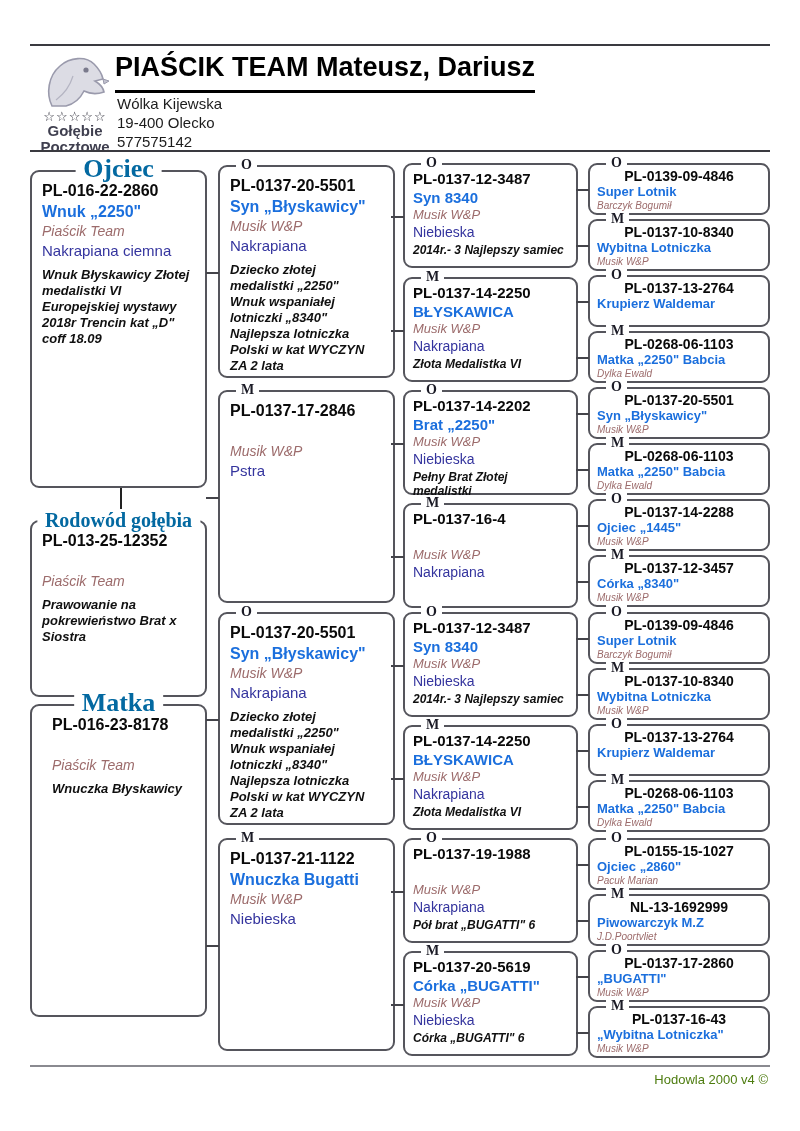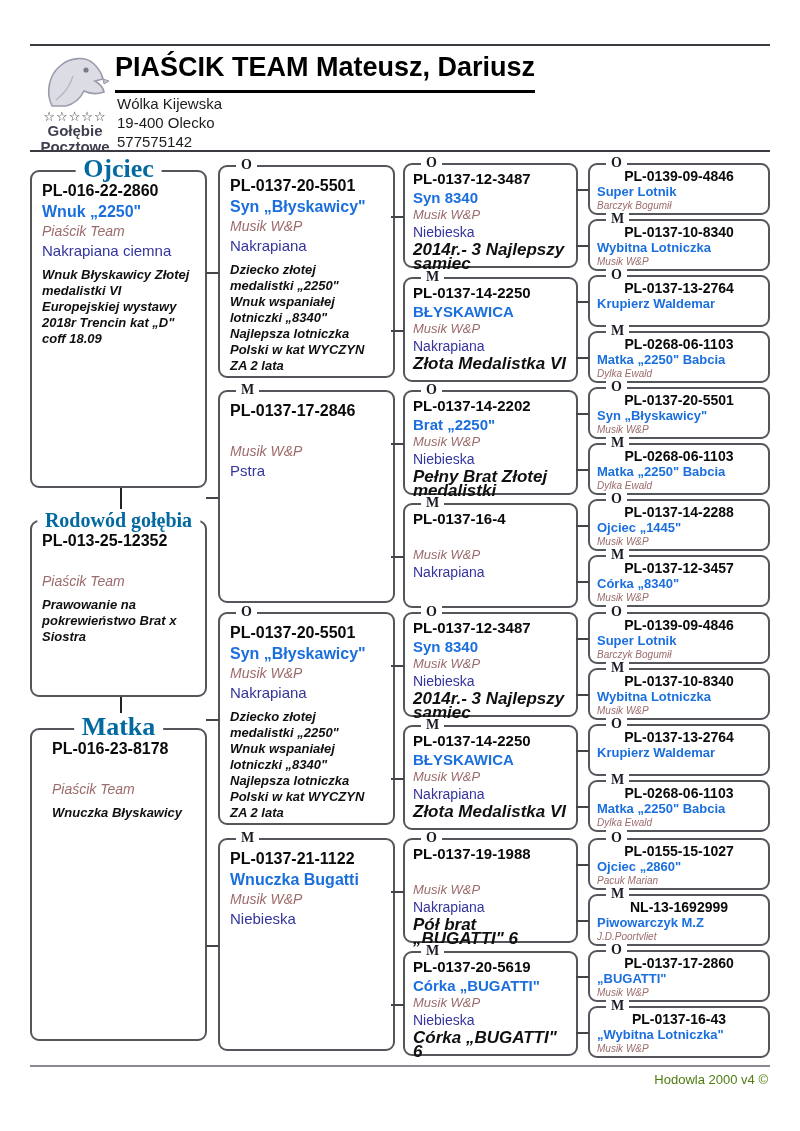--- a/index.html
+++ b/index.html
@@ -47,36 +47,36 @@
   .sz-l .breeder{font-size:14px;line-height:19px;min-height:19px;}
   .sz-l .pcolor{font-size:15px;line-height:20px;min-height:20px;}
   .sz-l .note{font-size:13px;line-height:16px;margin-top:6px;}
 
   
   .sz-m{padding:5px 8px;}
   .sz-m .ring{font-size:15px;line-height:18px;}
   .sz-m .pname{font-size:15px;line-height:19px;min-height:19px;}
   .sz-m .breeder{font-size:13px;line-height:16px;min-height:16px;}
   .sz-m .pcolor{font-size:14px;line-height:18px;min-height:18px;}
-  .sz-m .note{font-size:17px;line-height:14px;margin-top:2px;}
+  .sz-m .note{font-size:12px;line-height:14px;margin-top:2px;}
 
   
   .sz-s{padding:3px 7px;}
   .sz-s .ring{font-size:14px;line-height:16px;text-align:center;}
   .sz-s .pname{font-size:13px;line-height:15px;min-height:15px;}
   .sz-s .breeder{font-size:10px;line-height:14px;min-height:14px;}
 
   
   .c1{left:30px;width:177px;}
   .c2{left:218px;width:177px;height:213px;}
   .c3{left:403px;width:175px;height:105px;}
   .c4{left:588px;width:182px;height:52px;}
   #fbox{top:170px;height:318px;}
   #sbox{top:520px;height:177px;}
-  #mbox{top:728px;height:313px;padding-left:20px;}
+  #mbox{top:704px;height:313px;padding-left:20px;}
   .g2-0{top:165px;} .g2-1{top:390px;} .g2-2{top:612px;} .g2-3{top:838px;}
   .g3-0{top:163px;} .g3-1{top:277px;} .g3-2{top:390px;} .g3-3{top:503px;}
   .g3-4{top:612px;} .g3-5{top:725px;} .g3-6{top:838px;} .g3-7{top:951px;}
   .g4-0{top:163px;}  .g4-1{top:219px;}  .g4-2{top:275px;}  .g4-3{top:331px;}
   .g4-4{top:387px;}  .g4-5{top:443px;}  .g4-6{top:499px;}  .g4-7{top:555px;}
   .g4-8{top:612px;}  .g4-9{top:668px;}  .g4-10{top:724px;} .g4-11{top:780px;}
   .g4-12{top:838px;} .g4-13{top:894px;} .g4-14{top:950px;} .g4-15{top:1006px;}
 
   #footer-text{position:absolute;right:32px;top:1072px;font-size:13px;color:#4d7c0f;}
 </style>

